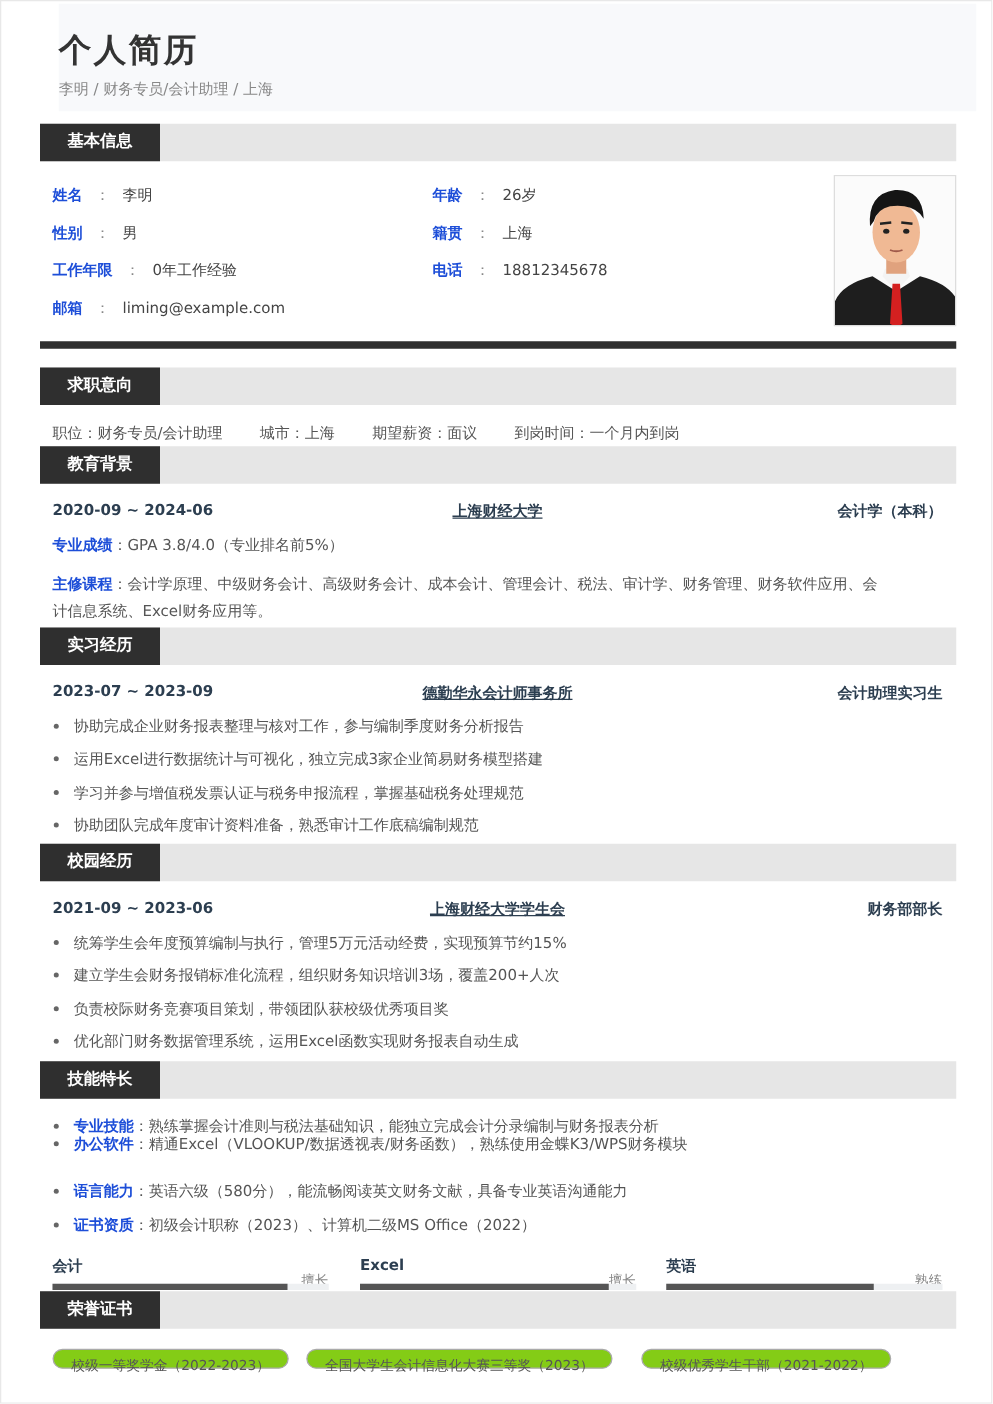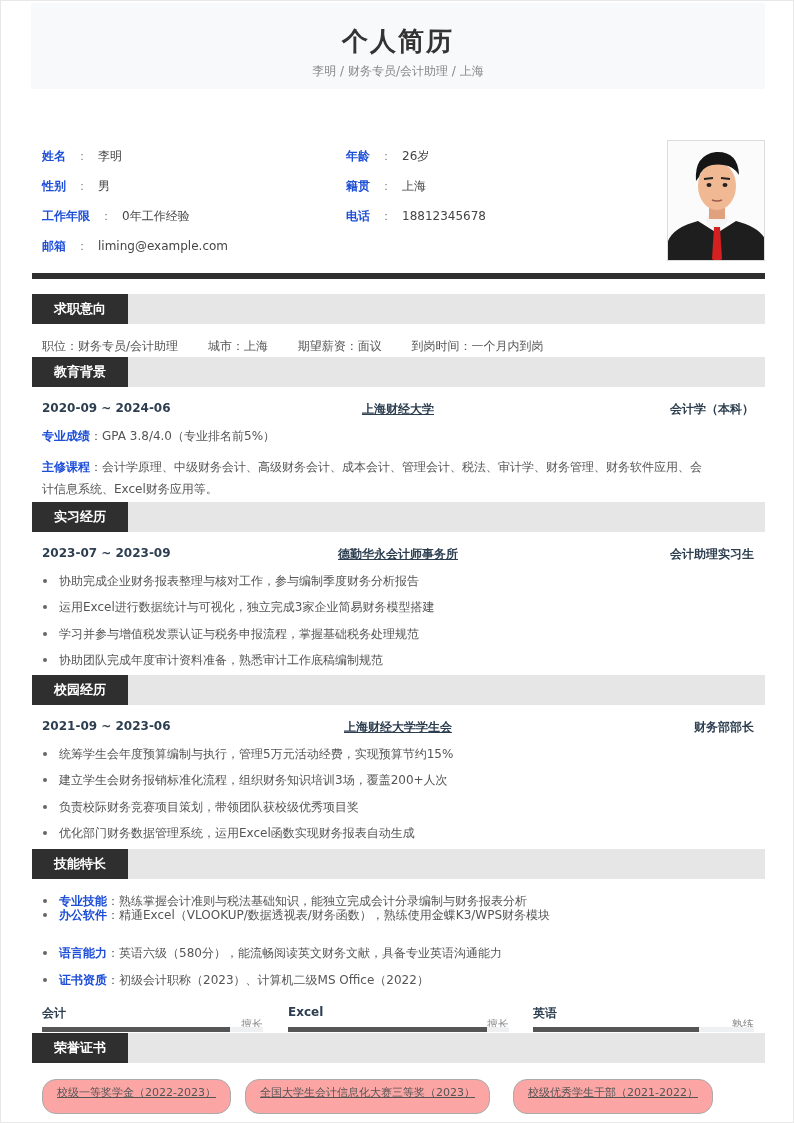--- a/index.html
+++ b/index.html
@@ -1,19 +1,19 @@
 <!DOCTYPE html>
 <html><head>
   <meta charset="utf-8">
   <style>
     * { box-sizing: border-box; margin: 0; padding: 0; }
     html, body { width: 794px; height: 1123px; background: #ffffff; overflow: hidden; }
     body { font-family: "DejaVu Sans", "Liberation Sans", sans-serif; color: #444; position: relative; }
     .page { position: absolute; left: 0; top: 0; width: 794px; height: 1123px; border: 1px solid #e8e8e8; }
-    .header { position: absolute; left: 30px; top: 2px; width: 734px; height: 86px; background: #f8f9fb; text-align: center; }
+    .header { position: absolute; left: 46px; top: 2px; width: 734px; height: 86px; background: #f8f9fb; text-align: left; }
     .header .title { font-size: 26px; font-weight: bold; color: #333; margin-top: 22px; letter-spacing: 2px; line-height: 32px; }
     .header .subtitle { font-size: 12px; color: #888; margin-top: 6px; }
 
     .section-bar { position: absolute; left: 31px; width: 733px; height: 30px; background: #e6e6e6; }
     .section-bar .label { position: absolute; left: 0; top: 0; height: 30px; width: 96px; background: #2f2f2f; color: #fff; font-size: 13px; font-weight: bold; line-height: 30px; text-align: center; }
 
     .row { position: absolute; font-size: 12px; color: #444; line-height: 16px; }
     .k { font-weight: bold; color: #1d4ed8; }
     .sep { color: #888; margin: 0 10px; }
 
@@ -28,32 +28,35 @@
     .bullet { position: absolute; left: 44px; font-size: 12px; color: #555; line-height: 16px; }
     .bullet::before { content: ""; position: absolute; left: -2px; top: 6px; width: 4px; height: 4px; border-radius: 50%; background: #666; }
     .bullet span.t { margin-left: 14px; }
 
     .skill { position: absolute; width: 221px; height: 26px; }
     .skill .name { position: absolute; left: 0; top: 0; font-size: 12px; font-weight: bold; color: #2c3e50; }
     .skill .lvl { position: absolute; right: 0; top: 12px; font-size: 11px; color: #888; }
     .skill .track { position: absolute; left: 0; top: 22px; width: 221px; height: 5px; background: #eef0f2; }
     .skill .fill { position: absolute; left: 0; top: 0; height: 5px; background: #555; }
 
-    .tag { position: absolute; top: 1078px; height: 35px; border: 1px solid #aaa; border-radius: 14px; background: #fca5a5; font-size: 11px; color: #555; line-height: 25px; padding: 0 14px; white-space: nowrap; text-decoration: underline; }
+    .tag { position: absolute; top: 1078px; height: 16px; border: 1px solid #aaa; border-radius: 14px; background: #84cc16; font-size: 11px; color: #555; line-height: 25px; padding: 0 14px; white-space: nowrap; }
   </style>
 </head>
 <body>
 
 <div class="page">
 
   <div class="header">
     <div class="title">个人简历</div>
     <div class="subtitle">李明 / 财务专员/会计助理 / 上海</div>
   </div>
 
+  <div class="section-bar" style="top:98px;">
+    <div class="label">基本信息</div>
+  </div>
 
   <div class="row" style="left:41px; top:147px;">
     <span class="k">姓名</span><span class="sep">：</span><span>李明</span>
   </div>
   <div class="row" style="left:345px; top:147px;">
     <span class="k">年龄</span><span class="sep">：</span><span>26岁</span>
   </div>
   <div class="row" style="left:41px; top:177px;">
     <span class="k">性别</span><span class="sep">：</span><span>男</span>
   </div>

